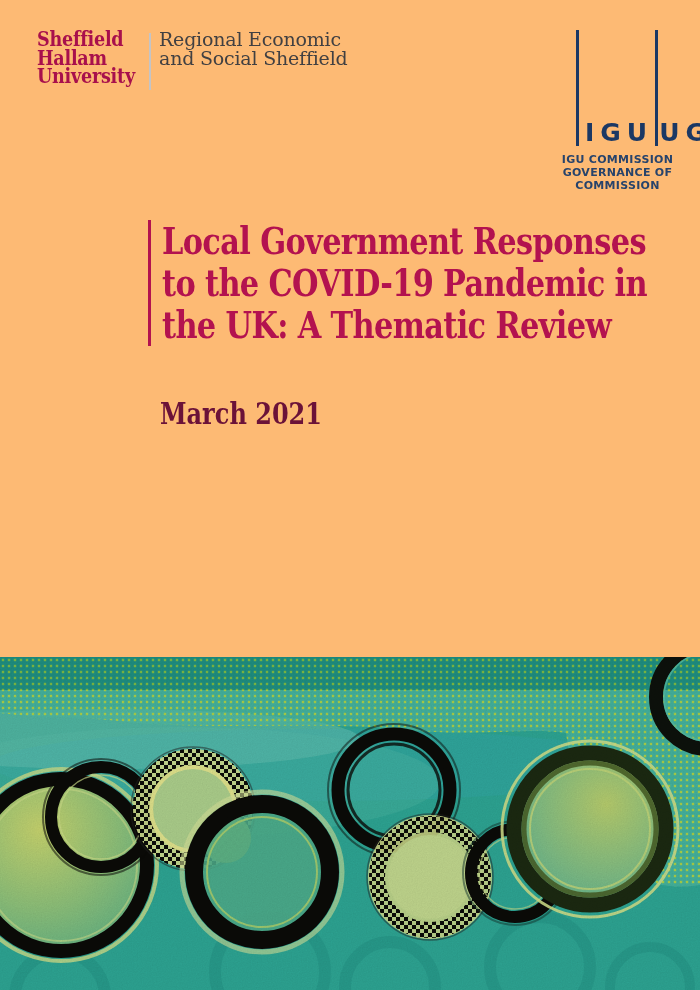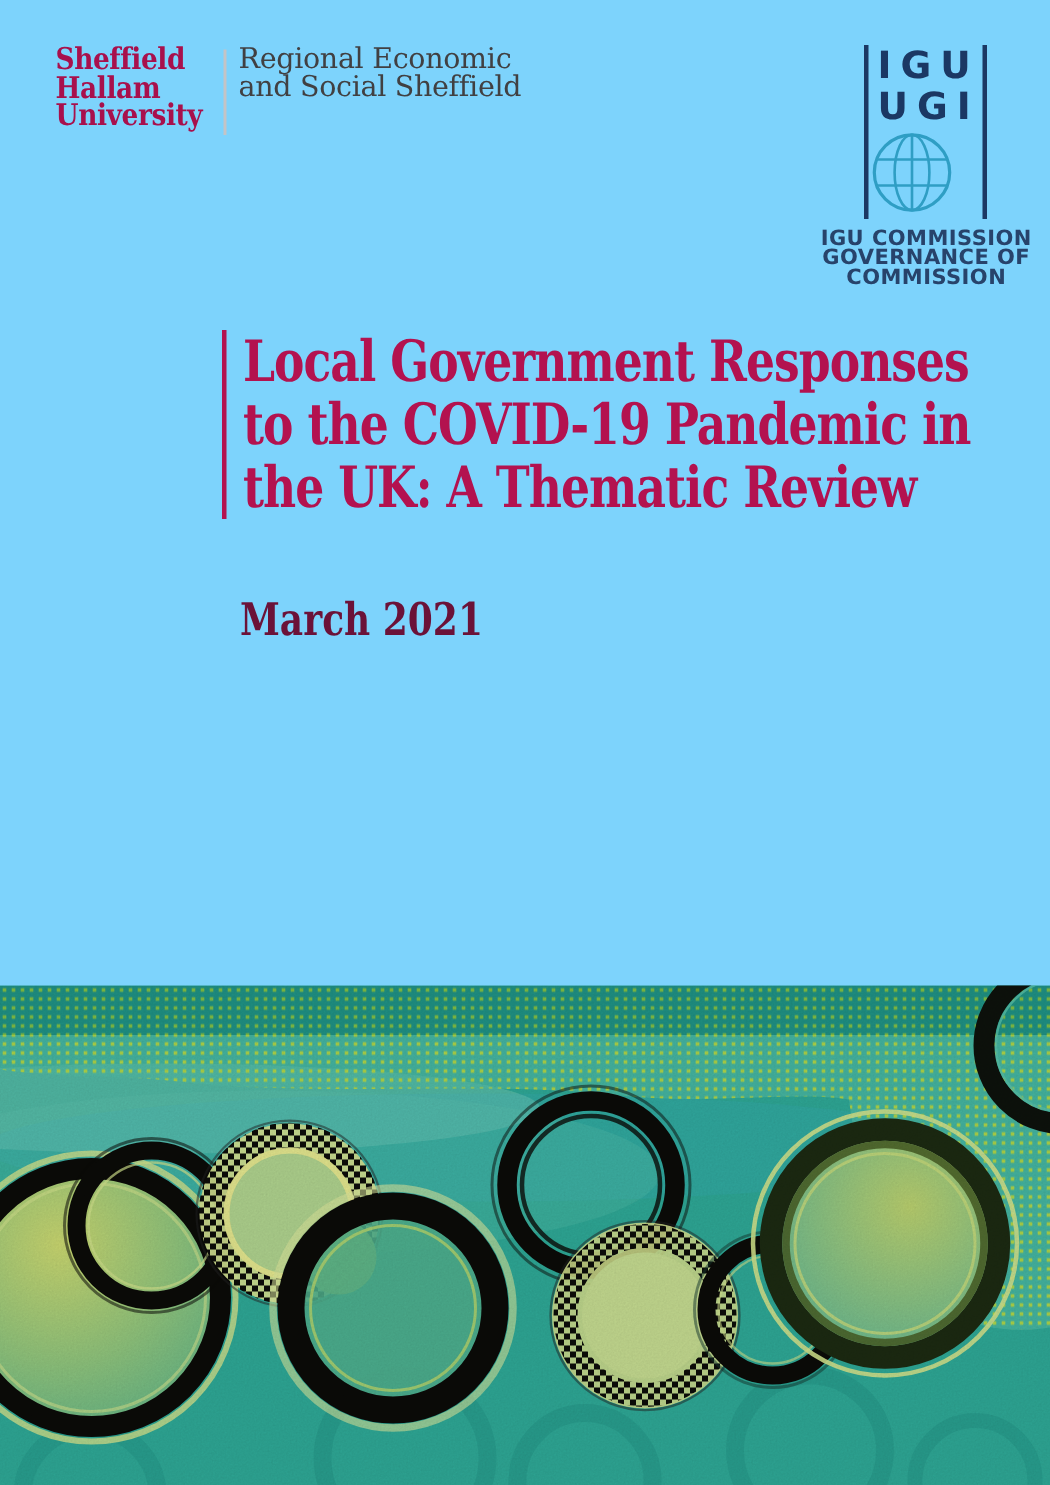--- a/index.html
+++ b/index.html
@@ -1,46 +1,46 @@
 <!DOCTYPE html>
 <html><head>
 <meta charset="utf-8">
 <style>
   html,body{margin:0;padding:0;background:#ffffff;}
   .page{
-    position:relative;width:700px;height:990px;background:#7dd3fc;
+    position:relative;width:700px;height:990px;background:#fdba74;
     font-family:"DejaVu Serif", serif;overflow:hidden;
   }
   
   .shu-logo{
     position:absolute;left:37px;top:30px;
     font-weight:bold;font-size:20px;line-height:18.5px;letter-spacing:-0.3px;
     color:#A8104C;transform:scaleX(0.88);transform-origin:0 0;
   }
   .logo-divider{
     position:absolute;left:149px;top:33px;width:2px;height:57px;background:#c4c4c6;
   }
   .cresr{
     position:absolute;left:159px;top:30px;
     font-size:19px;line-height:18.7px;color:#414042;letter-spacing:-0.2px;
   }
   
   .igu-box{
     position:absolute;left:576px;top:30px;width:76px;height:116px;
     border-left:3px solid #1B3864;border-right:3px solid #1B3864;
-    display:flex;flex-direction:column;align-items:flex-start;
+    display:flex;flex-direction:row;align-items:flex-end;
   }
   .igu-word{
     font-family:"DejaVu Sans", sans-serif;font-weight:bold;font-size:25px;line-height:27px;
     letter-spacing:6px;margin-left:6px;color:#1B3864;
   }
   .globe{margin-top:2px;}
   .igu-caption{
     position:absolute;left:545px;top:153px;width:145px;text-align:center;
-    font-family:"DejaVu Sans", sans-serif;font-weight:bold;font-size:14px;line-height:13px;
+    font-family:"DejaVu Sans", sans-serif;font-weight:bold;font-size:11px;line-height:13px;
     letter-spacing:0.3px;color:#27436B;
   }
   
   .title-block{
     position:absolute;left:148px;top:220px;
     border-left:3px solid #B3124F;padding-left:11px;
   }
   .title-lines{
     font-size:38px;line-height:42px;font-weight:bold;letter-spacing:-0.8px;
     color:#B3124F;white-space:nowrap;

